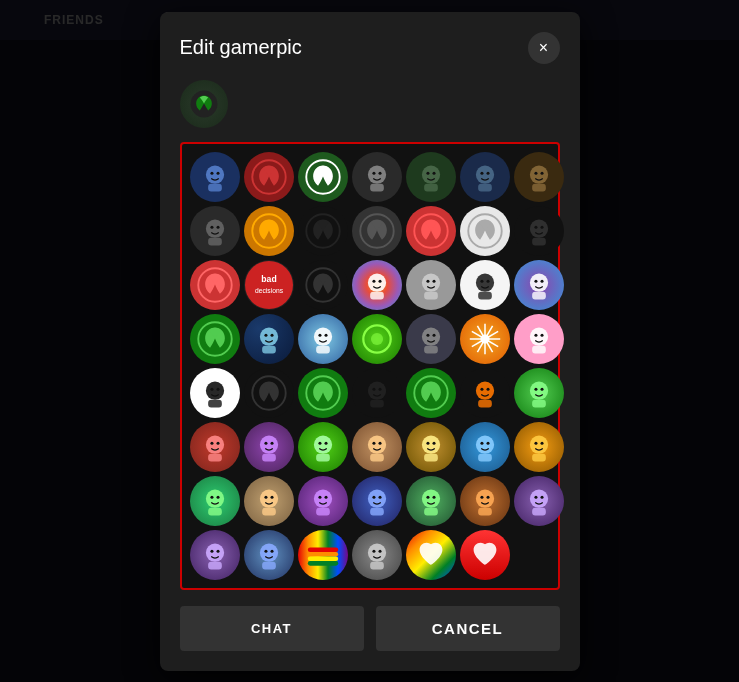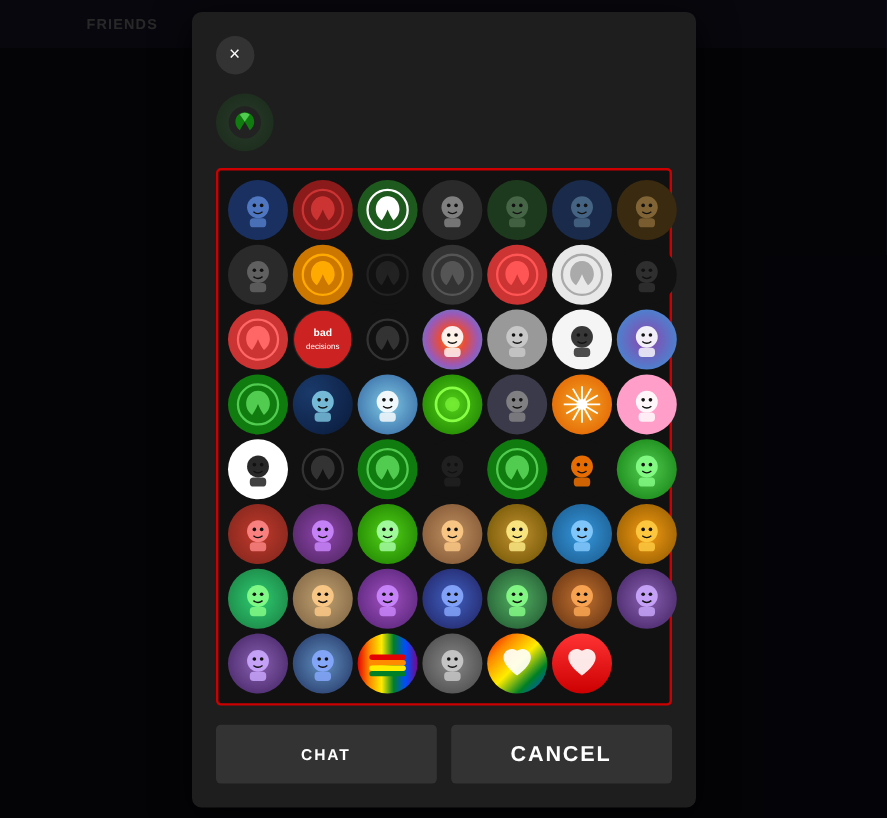--- a/index.html
+++ b/index.html
@@ -126,49 +126,50 @@
       cursor: pointer;
       border-radius: 4px;
     }
 
     .btn-cancel {
       flex: 1;
       background: #333;
       color: #fff;
       border: none;
       padding: 14px;
-      font-size: 18px;
+      font-size: 15px;
       font-weight: 700;
       letter-spacing: 1.5px;
       cursor: pointer;
       border-radius: 4px;
     }
 
     
     .xbox-logo {
       display: inline-block;
       width: 28px;
       height: 28px;
     }
 
   </style>
 </head>
 <body>
 
 <div class="bg-overlay"></div>
 
-<div style="position:absolute;top:0;left:0;right:0;height:40px;background:#1a1a2e;display:flex;align-items:center;padding:0 72px;gap:60px;">
+<div style="position:absolute;top:0;left:0;right:0;height:40px;background:#1a1a2e;display:flex;align-items:center;padding:0 44px;gap:60px;">
   <span style="color:#888;font-size:12px;font-weight:700;letter-spacing:1px;">FRIENDS</span>
   <span style="color:#fff;font-size:12px;font-weight:700;letter-spacing:1px;border-bottom:2px solid #107c10;padding-bottom:4px;">CHAT</span>
 </div>
 
 <div class="modal-overlay">
   <div class="modal">
 
     <div class="modal-header">
+      <span class="modal-title">Edit gamerpic</span>
       <button class="close-btn">×</button>
     </div>
 
     <div class="current-avatar" style="background:radial-gradient(circle, #2a3a2a, #1a2a1a);">
       <svg class="xbox-logo" viewBox="0 0 100 100">
         <circle cx="50" cy="50" r="48" fill="#222"></circle>
         <path d="M50 20 C35 20 22 32 22 48 C22 58 27 67 35 73 C40 65 46 55 50 48 C54 55 60 65 65 73 C73 67 78 58 78 48 C78 32 65 20 50 20Z" fill="#107c10"></path>
         <path d="M50 48 C46 41 40 33 35 27 C39 23 44 21 50 21 C56 21 61 23 65 27 C60 33 54 41 50 48Z" fill="#52cc50"></path>
       </svg>
     </div>

